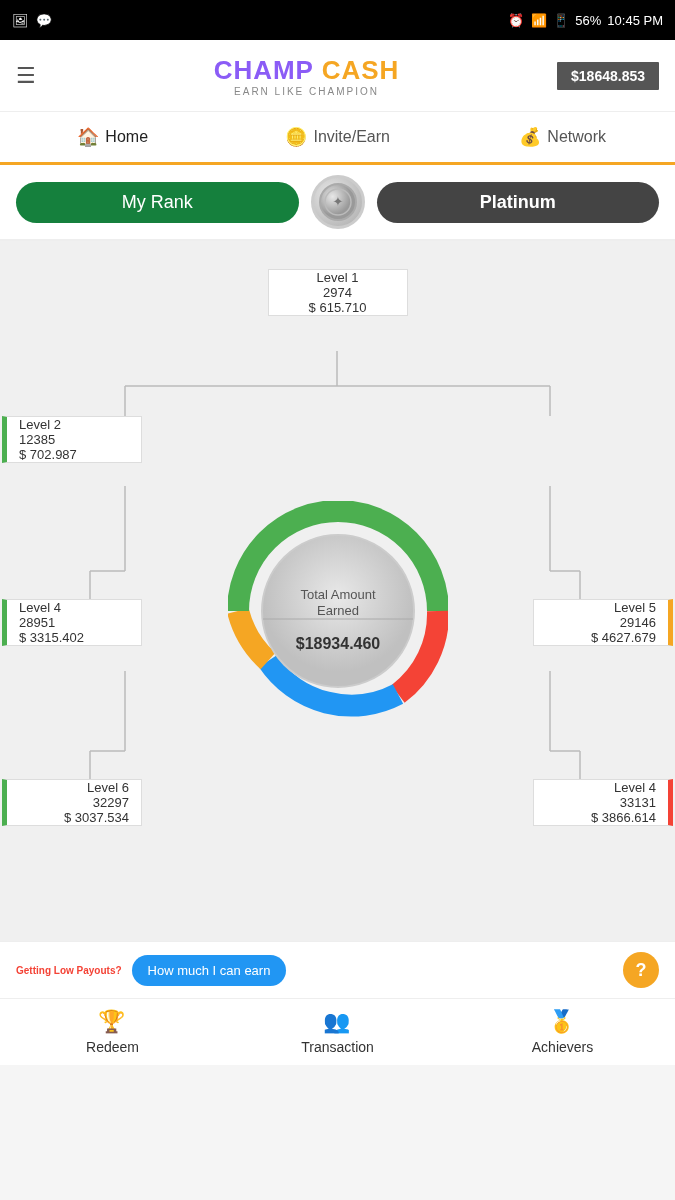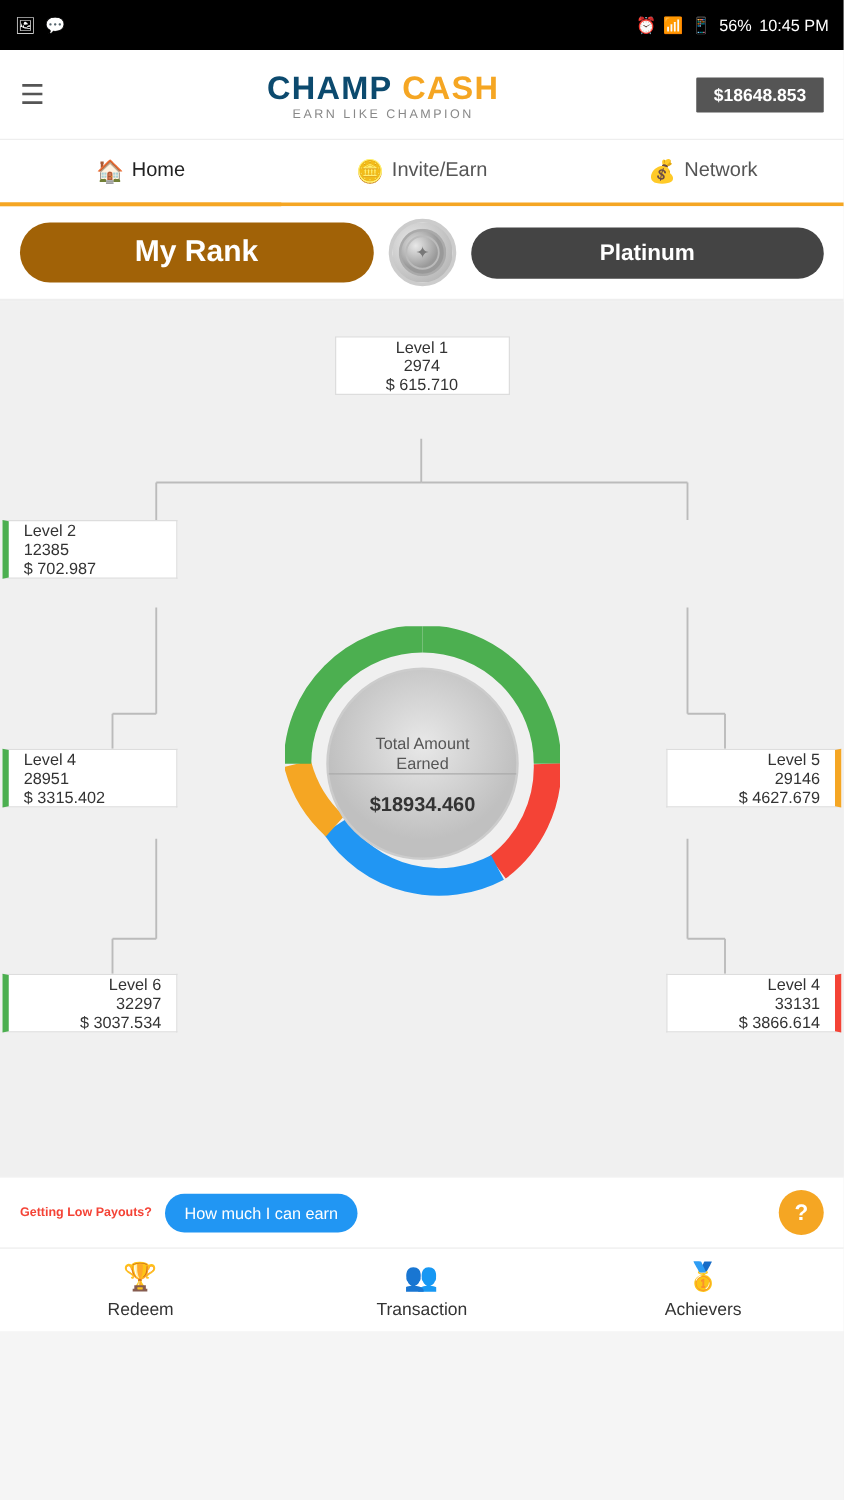--- a/index.html
+++ b/index.html
@@ -40,21 +40,21 @@
       flex-direction: column;
       align-items: center;
       flex: 1;
     }
     .logo-title {
       font-size: 26px;
       font-weight: 900;
       letter-spacing: 1px;
       color: #222;
     }
-    .logo-title span { color: #0c4a6e; }
+    .logo-title span { color: #8b5cf6; }
     .logo-subtitle {
       font-size: 10px;
       letter-spacing: 2px;
       color: #888;
     }
     .menu-icon {
       font-size: 22px;
       color: #555;
       cursor: pointer;
       width: 40px;
@@ -93,27 +93,27 @@
     
     .rank-bar {
       background: #fff;
       display: flex;
       align-items: center;
       padding: 10px 16px;
       gap: 12px;
       border-bottom: 2px solid #eee;
     }
     .rank-btn {
-      background: #a16207;
+      background: #15803d;
       color: #fff;
       border: none;
       border-radius: 30px;
       padding: 10px 28px;
-      font-size: 24px;
-      font-weight: bold;
+      font-size: 18px;
+      font-weight: normal;
       cursor: pointer;
       flex: 1;
     }
     .rank-medal {
       width: 54px;
       height: 54px;
       border-radius: 50%;
       background: radial-gradient(circle at 35% 35%, #e8e8e8, #aaa);
       border: 3px solid #ccc;
       display: flex;

